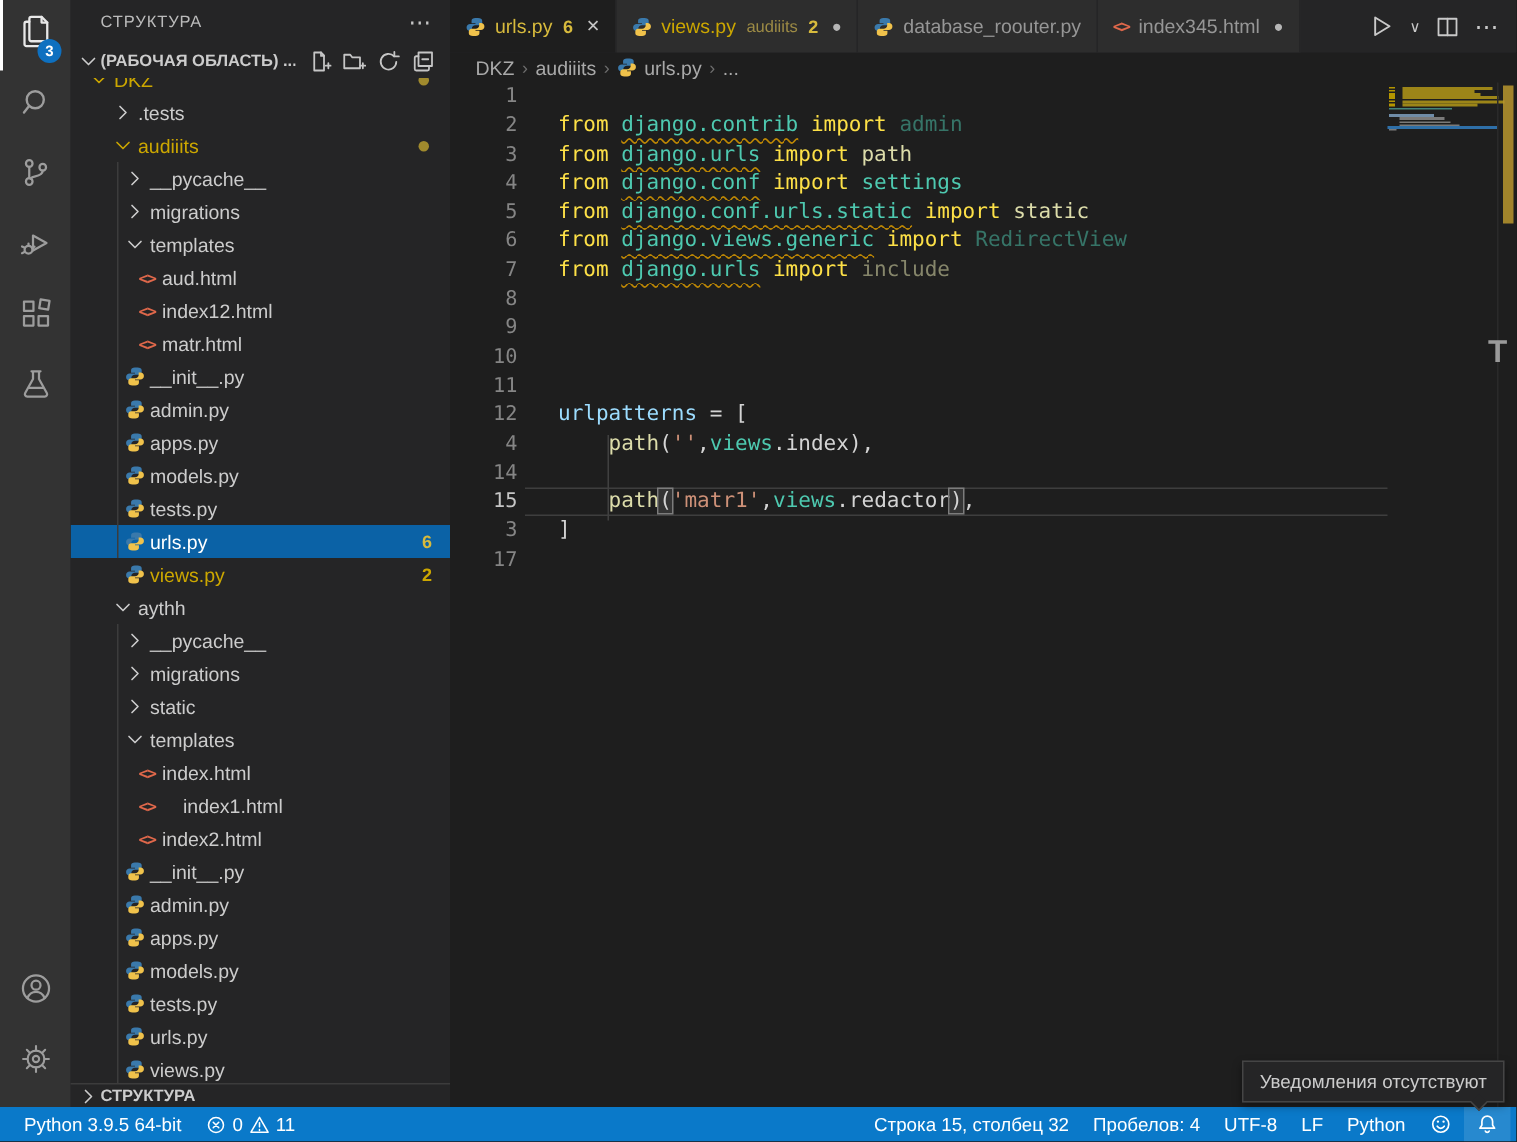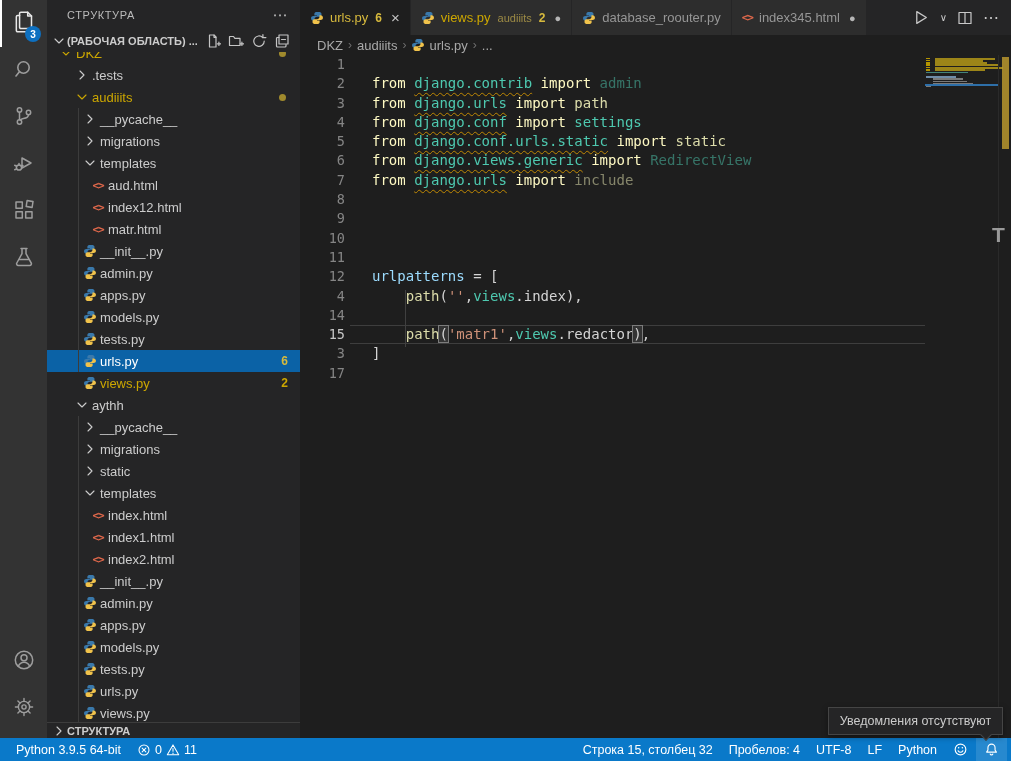--- a/index.html
+++ b/index.html
@@ -61,21 +61,21 @@
   #breadcrumbs { height:20px; display:flex; align-items:center; padding-left:17px; font-size:13px; color:#a9a9a9; background:#1e1e1e; }
   #breadcrumbs .sep { margin:0 5px; color:#6e6e6e; font-size:12px; }
   #breadcrumbs .bc { display:flex; align-items:center; gap:4px; cursor:pointer; }
 
   
   #code { position:relative; height:683px; font-family:"DejaVu Sans Mono",monospace; font-size:14px; }
   .cline { position:relative; height:19.3px; line-height:19.3px; display:flex; white-space:pre; }
   .gut { width:45px; text-align:right; color:#858585; flex:none; font-size:13.5px; }
   .gut.cur { color:#c6c6c6; }
   .ctext { margin-left:27px; }
-  .kw { color:#fef9c3; } .teal { color:#4ec9b0; }
+  .kw { color:#fde047; } .teal { color:#4ec9b0; }
   .tealf { color:#4ec9b0; opacity:.5; }
   .fn { color:#dcdcaa; } .fnf { color:#dcdcaa; opacity:.55; }
   .var { color:#9cdcfe; } .str { color:#ce9178; } .pl { color:#d4d4d4; }
   .mod { color:#4ec9b0; text-decoration:underline wavy #bf8803 1px; text-underline-offset:4px; text-decoration-skip-ink:none; }
   .br { color:#d4d4d4; outline:1px solid #7c7c7c; background:rgba(120,120,120,.25); }
   #curline { position:absolute; left:50px; right:86px; height:19.3px; border-top:1px solid #3e3e3e; border-bottom:1px solid #3e3e3e; pointer-events:none; }
   #indent-guide { position:absolute; width:1px; background:#404040; }
 
   
   #minimap { position:absolute; left:625px; top:0; width:73px; height:683px; cursor:pointer; }
@@ -382,21 +382,21 @@
         <div class="trow">
           <span class="glyph" style="left: 43px;">
             <span class="html-glyph">&lt;&gt;</span>
           </span>
           <span class="tlabel" style="left: 61px;">index.html</span>
         </div>
         <div class="trow">
           <span class="glyph" style="left: 43px;">
             <span class="html-glyph">&lt;&gt;</span>
           </span>
-          <span class="tlabel" style="left: 61px;">index1.html</span>
+          <span class="tlabel" style="left: 75px;">index1.html</span>
         </div>
         <div class="trow">
           <span class="glyph" style="left: 43px;">
             <span class="html-glyph">&lt;&gt;</span>
           </span>
           <span class="tlabel" style="left: 61px;">index2.html</span>
         </div>
         <div class="trow">
           <span class="glyph" style="left: 35px;">
             <svg width="14" height="14" viewBox="0 0 16 16">

